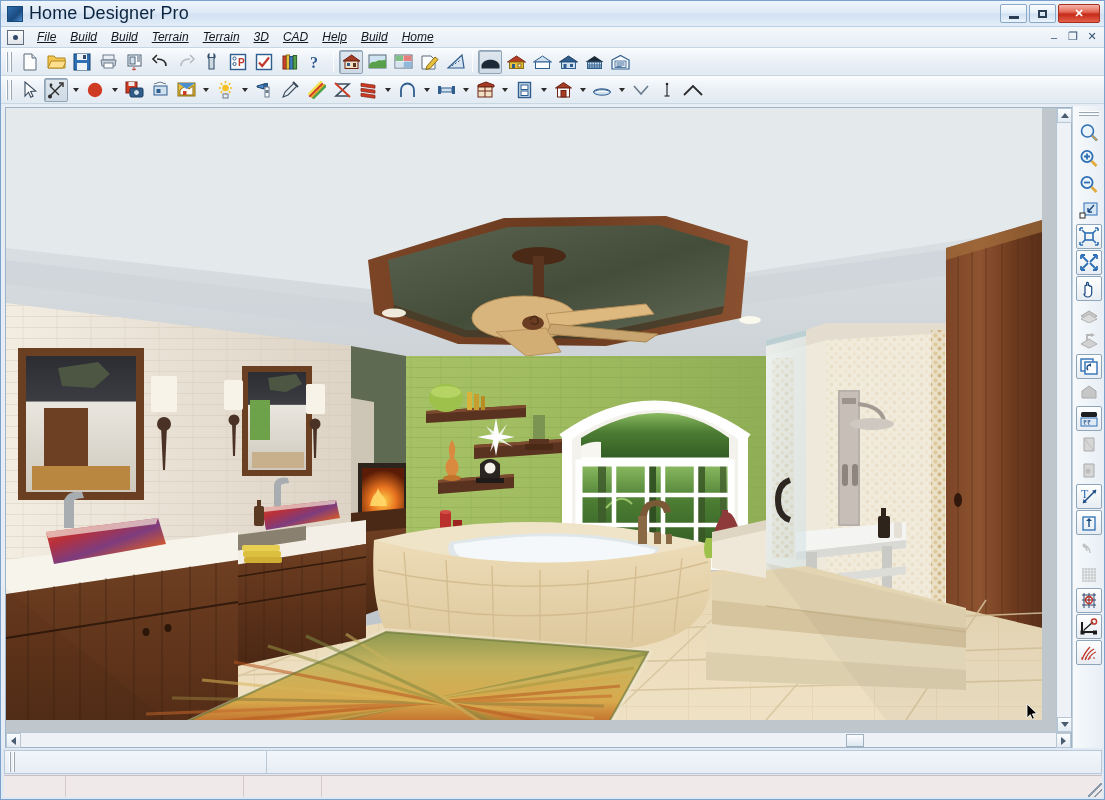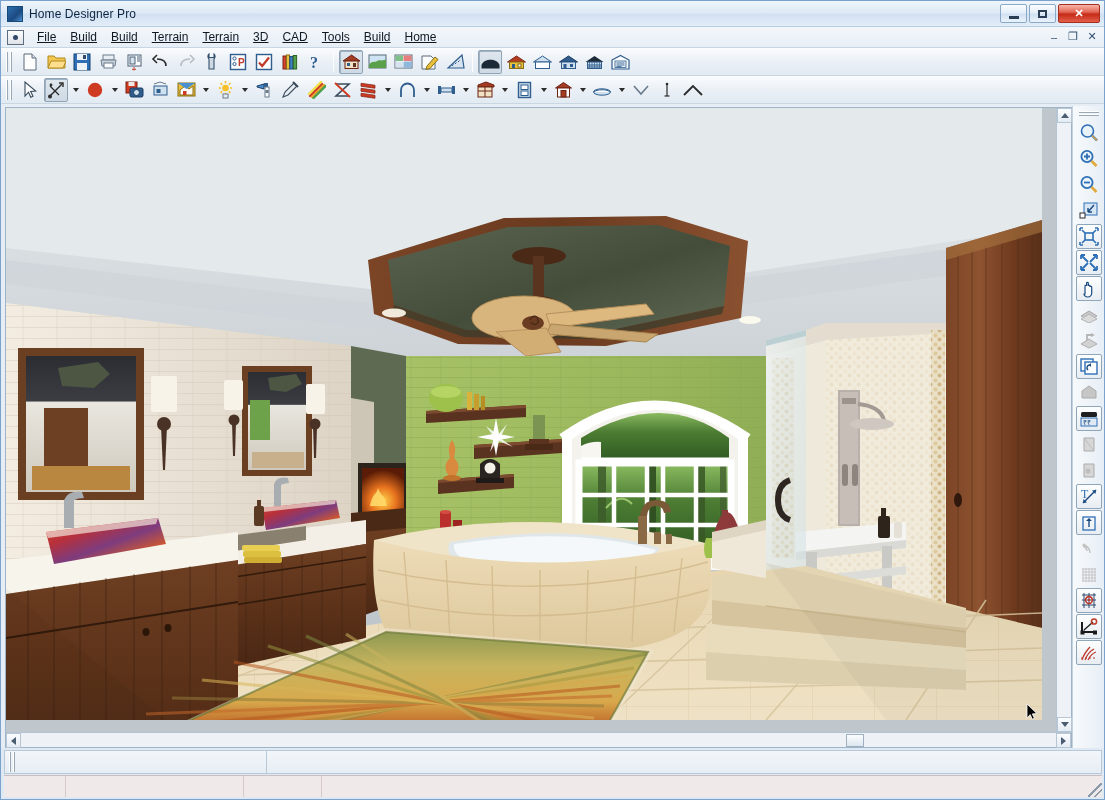--- a/index.html
+++ b/index.html
@@ -25,21 +25,21 @@
     padding: 0 2px 0 6px;
     border-bottom: 1px solid #b9cfe4;
     position: relative;
   }
   .win-logo {
     width: 16px; height: 16px; margin-right: 6px;
     background: linear-gradient(135deg,#2e6fb0 0%, #1b4a80 60%, #4a8fd0 100%);
     border: 1px solid #154a7a;
   }
   .title-text {
-    font-size: 12px; color: #0b2540;
+    font-size: 18px; color: #0b2540;
     letter-spacing: .1px;
   }
   .win-btns { position: absolute; right: 4px; top: 3px; display: flex; gap: 2px; }
   .wb {
     width: 27px; height: 19px;
     border: 1px solid #8aa9c6;
     border-radius: 2px;
     background: linear-gradient(180deg,#fbfdff 0%,#e3eef9 48%,#cfe0f2 52%,#eaf3fc 100%);
     display: flex; align-items: center; justify-content: center;
     color: #2a3f55; font-size: 11px; line-height: 1;
@@ -62,21 +62,21 @@
   }
   .menu-appicon {
     width: 17px; height: 15px; margin: 0 6px 0 2px;
     border: 1px solid #5d6d7e;
     background: linear-gradient(180deg,#fdfdfd,#dfe3e8);
     display:flex;align-items:center;justify-content:center;
   }
   .menu-appicon .dot { width:5px;height:5px;border-radius:50%;background:#32486a;}
   .menu-item {
     font-size: 12px; color: #101820;
-    padding: 2px 7px; cursor: default;
+    padding: 2px 7px; cursor: default; font-style: italic;
   }
   .menu-item u { text-decoration: underline; }
   .mdi-btns { position:absolute; right:4px; top:2px; display:flex; gap:3px; }
   .mdi-b { width:16px;height:15px;display:flex;align-items:center;justify-content:center;
            font-size:11px;color:#33506e; }
   
   .toolbar {
     height: 28px;
     display: flex; align-items: center;
     background: linear-gradient(180deg,#fafcfe 0%, #eaf0f6 50%, #e2eaf2 100%);
@@ -233,21 +233,21 @@
     <div class="menu-appicon">
         <span class="dot"></span>
       </div>
     <div class="menu-item"><u>File</u></div>
     <div class="menu-item"><u>Build</u></div>
     <div class="menu-item"><u>Build</u></div>
     <div class="menu-item"><u>Terrain</u></div>
     <div class="menu-item"><u>Terrain</u></div>
     <div class="menu-item"><u>3D</u></div>
     <div class="menu-item"><u>CAD</u></div>
-    <div class="menu-item"><u>Tools</u></div>
+    <div class="menu-item"><u>Help</u></div>
     <div class="menu-item"><u>Build</u></div>
     <div class="menu-item"><u>Home</u></div>
     <div class="mdi-btns">
       <div class="mdi-b">–</div>
       <div class="mdi-b">❐</div>
       <div class="mdi-b">✕</div>
     </div>
   </div>
 
   <div class="toolbar">

